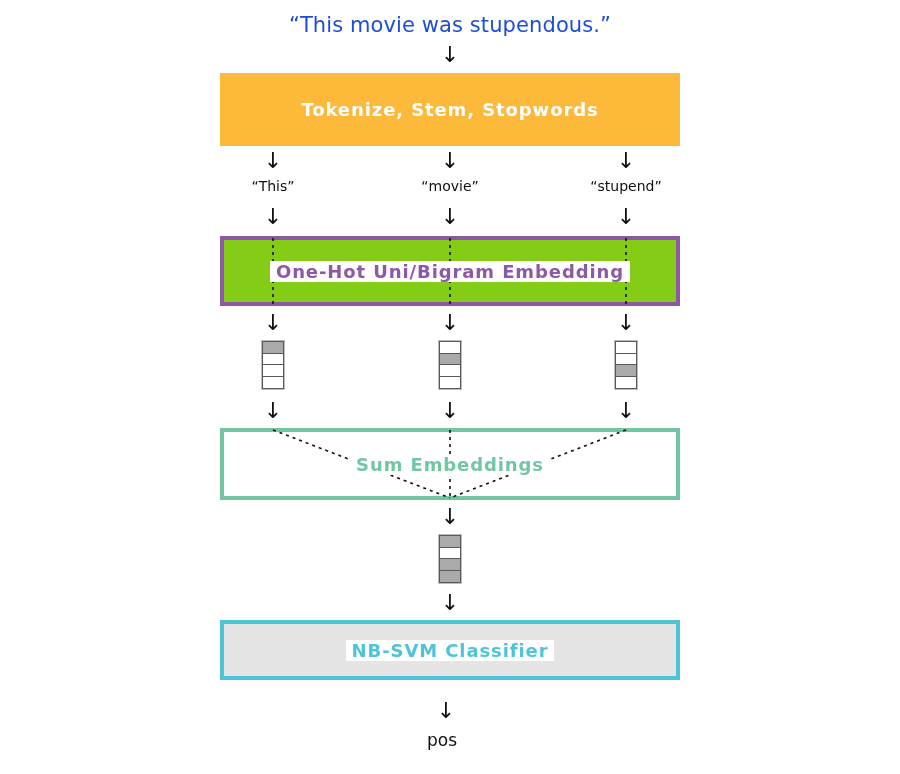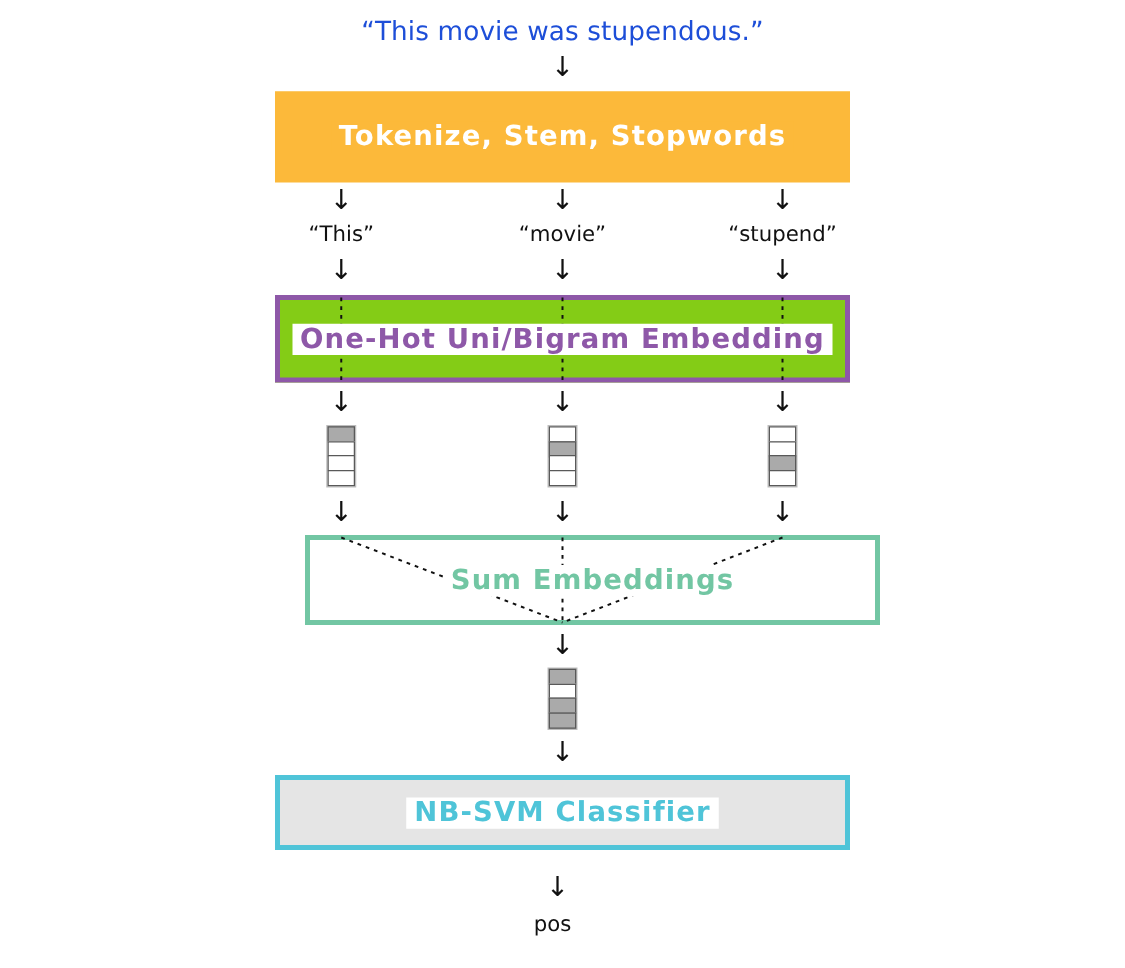--- a/index.html
+++ b/index.html
@@ -27,21 +27,21 @@
   .input-sentence {
     left: 0; top: 13px;
     width: 900px;
     text-align: center;
     font-size: 21px;
     font-weight: 400;
     letter-spacing: 0.1px;
     color: #1d4ed8;
   }
   .token-label {
-    font-size: 17px;
+    font-size: 14px;
     font-weight: 400;
     color: #111111;
     text-align: center;
     top: 178px;
     width: 200px;
   }
   .out-label {
     left: 0; top: 730px;
     width: 900px;
     text-align: center;
@@ -60,41 +60,40 @@
   }
 
   
   .stage {
     left: 220px;
     width: 460px;
     box-sizing: border-box;
     display: flex;
     align-items: center;
     justify-content: center;
-    font-size: 22px;
+    font-size: 18px;
     font-weight: 700;
     letter-spacing: 0.9px;
   }
   .stage-tokenize {
     top: 73px; height: 73px;
     background: #fcb93a;
     color: #ffffff;
   }
   .stage-embed {
     top: 236px; height: 70px;
     background: #84cc16;
     border: 4px solid #8e58a8;
     color: #8e58a8;
   }
   .stage-sum {
     top: 428px; height: 72px;
     background: #ffffff;
     border: 4px solid #72c6a3;
     color: #72c6a3;
-    margin-left: 24px;
   }
   .stage-clf {
     top: 620px; height: 60px;
     background: #e5e5e5;
     border: 4px solid #4fc4d8;
     color: #4fc4d8;
   }
   .stage-label { position: relative; z-index: 3; background: #ffffff; padding: 0 6px; }
   .stage-tokenize .stage-label { background: #fcb93a; }
 

